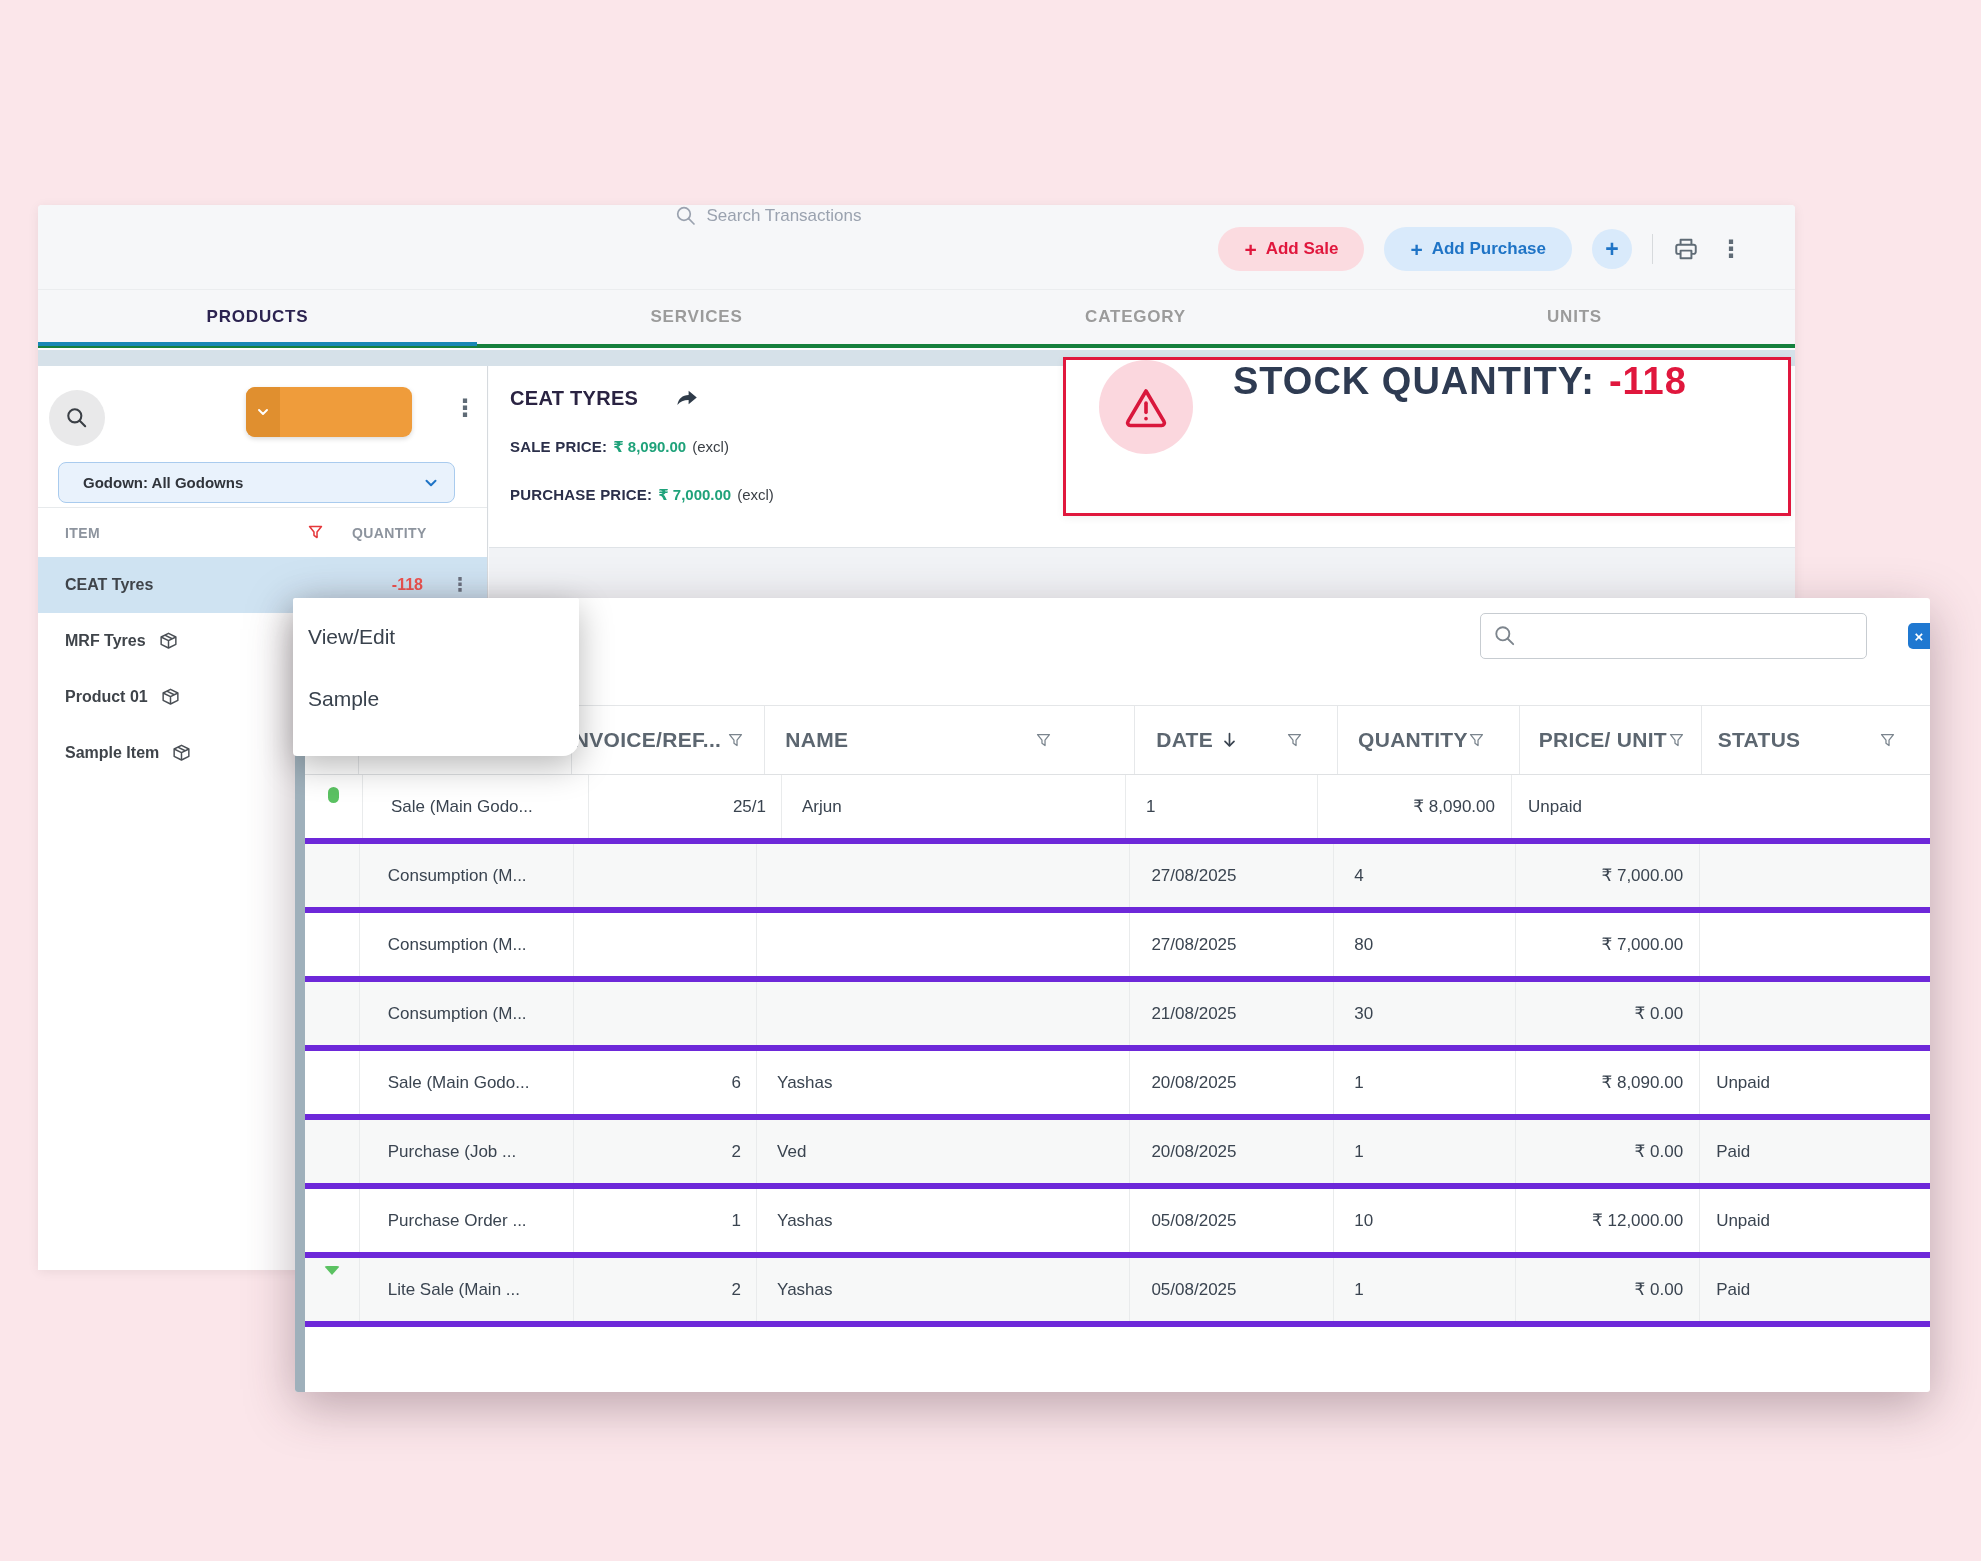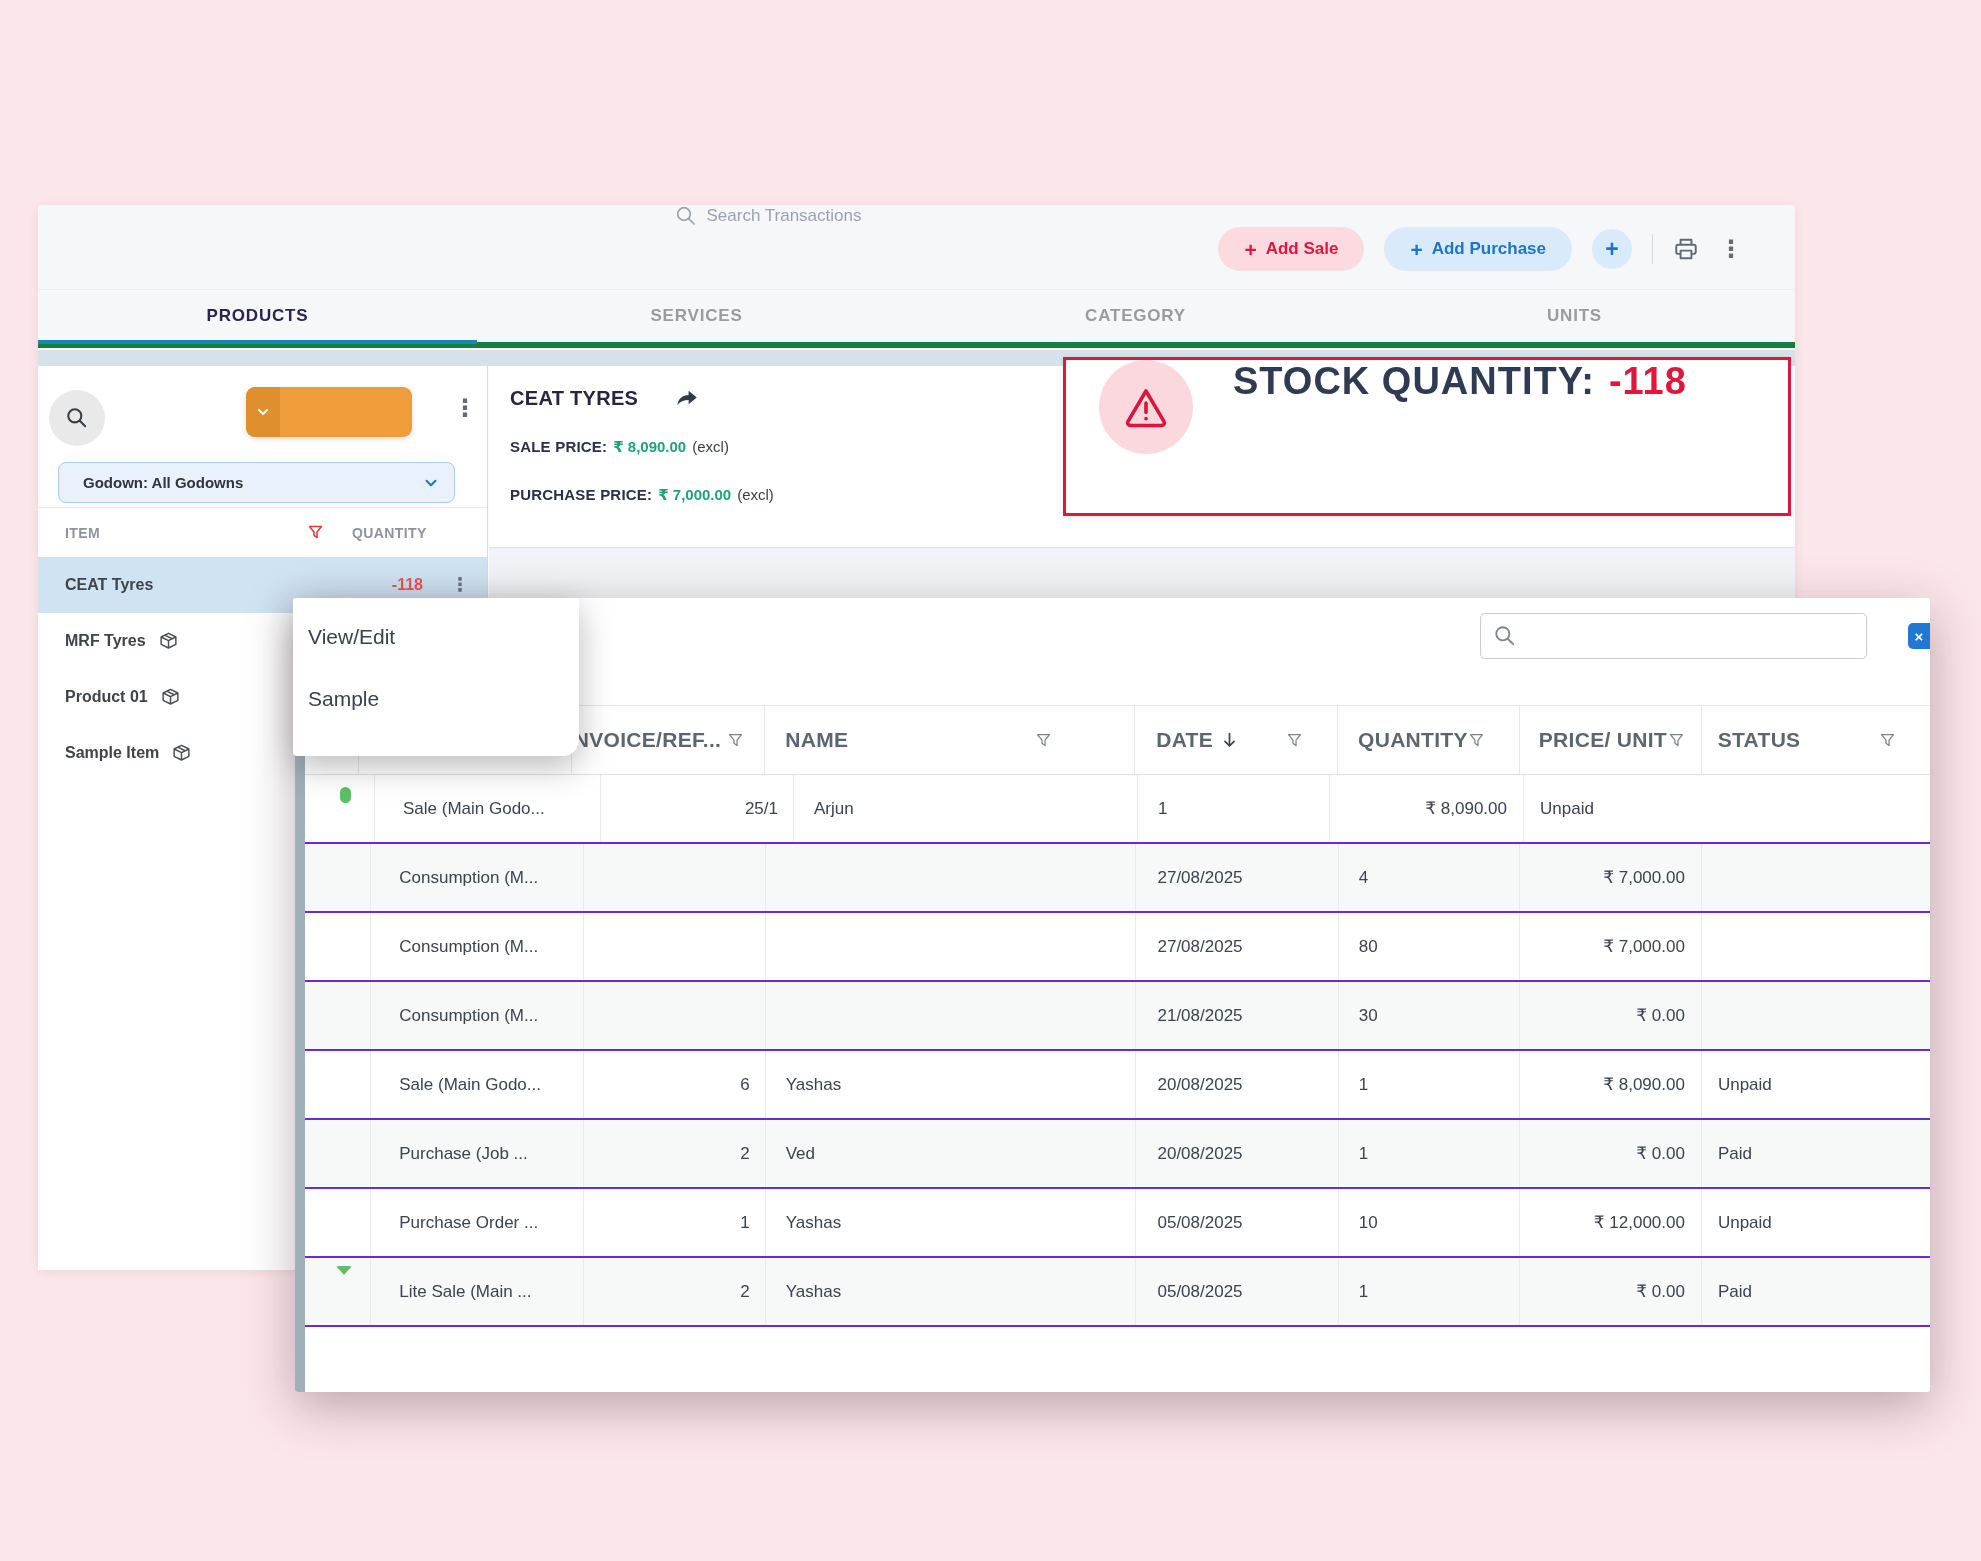--- a/index.html
+++ b/index.html
@@ -25,21 +25,21 @@
   .pill.sale { background:#fbdbe0; color:#e0173d; }
   .pill.purchase { background:#d9eafb; color:#1f74c6; }
   .plus-circle { width:40px; height:40px; border-radius:50%; background:#d9eafb; color:#1f74c6;
           display:flex; align-items:center; justify-content:center; font-size:23px; font-weight:700; }
   .vdiv { width:1px; height:30px; background:#d7dadd; }
   .icon-btn { color:#5f6b76; display:flex; align-items:center; }
   .kebab { color:#5f6b76; font-size:24px; font-weight:700; line-height:1; }
 
   
   .tabs { position:absolute; left:0; top:85px; right:0; height:58px; background:#f6f7f9;
-          border-bottom:6px solid #15803d; display:flex; }
+          border-bottom:4px solid #15803d; display:flex; }
   .tab { width:439px; display:flex; align-items:center; justify-content:center;
          font-size:17px; font-weight:700; letter-spacing:.8px; color:#9b9b9b; position:relative; cursor:pointer; }
   .tab.active { color:#2c2350; }
   .tab.active::after { content:""; position:absolute; left:0; right:0; bottom:-2px; height:4px; background:#1787b5; }
   .strip { position:absolute; left:0; top:145px; right:0; height:16px; background:#d6e1e9; }
 
   
   .sidebar { position:absolute; left:0; top:161px; width:450px; bottom:0; background:#fff;
              border-right:1px solid #d6dade; }
   .sb-search { position:absolute; left:11px; top:24px; width:56px; height:56px; border-radius:50%;
@@ -103,21 +103,21 @@
           border-radius:5px 0 0 5px; color:#fff; font-size:15px; font-weight:700;
           display:flex; align-items:center; justify-content:center; cursor:pointer; }
   .table { position:absolute; left:10px; top:107px; right:0; }
   .thead { display:flex; height:70px; border-top:1px solid #e4e6e8; border-bottom:1px solid #dfe1e3; }
   .th { display:flex; align-items:center; justify-content:space-between; padding:0 34px 0 18px;
         font-size:21px; font-weight:700; color:#5c6670; letter-spacing:.3px; border-left:1px solid #e6e8ea; cursor:pointer; }
   .th:first-child { border-left:none; }
   .th .h-left { display:flex; align-items:center; gap:8px; white-space:nowrap; }
   .th.right-head { justify-content:flex-end; gap:6px; padding-right:20px; }
   .funnel { color:#7b858e; display:flex; flex:0 0 auto; }
-  .tbody .tr { display:flex; height:69px; border-bottom:2px solid #6d28d9; cursor:pointer;padding-left:12px; }
+  .tbody .tr { display:flex; height:69px; border-bottom:6px solid #6d28d9; cursor:pointer; }
   .tbody .tr:nth-child(even) { background:#f7f8f8; }
   .td { display:flex; align-items:center; font-size:17px; color:#3a4450; border-left:1px solid #e9ebec;
         overflow:hidden; white-space:nowrap; }
   .td:first-child { border-left:none; }
   .c-ind    { width:57px;  justify-content:center; }
   .c-type   { width:226px; padding-left:28px; }
   .c-inv    { width:193px; justify-content:flex-end; padding-right:15px; }
   .c-name   { width:344px; padding-left:20px; }
   .c-date   { width:215px; padding-left:21px;margin-left:48px; }
   .c-qty    { width:192px; padding-left:20px; }

